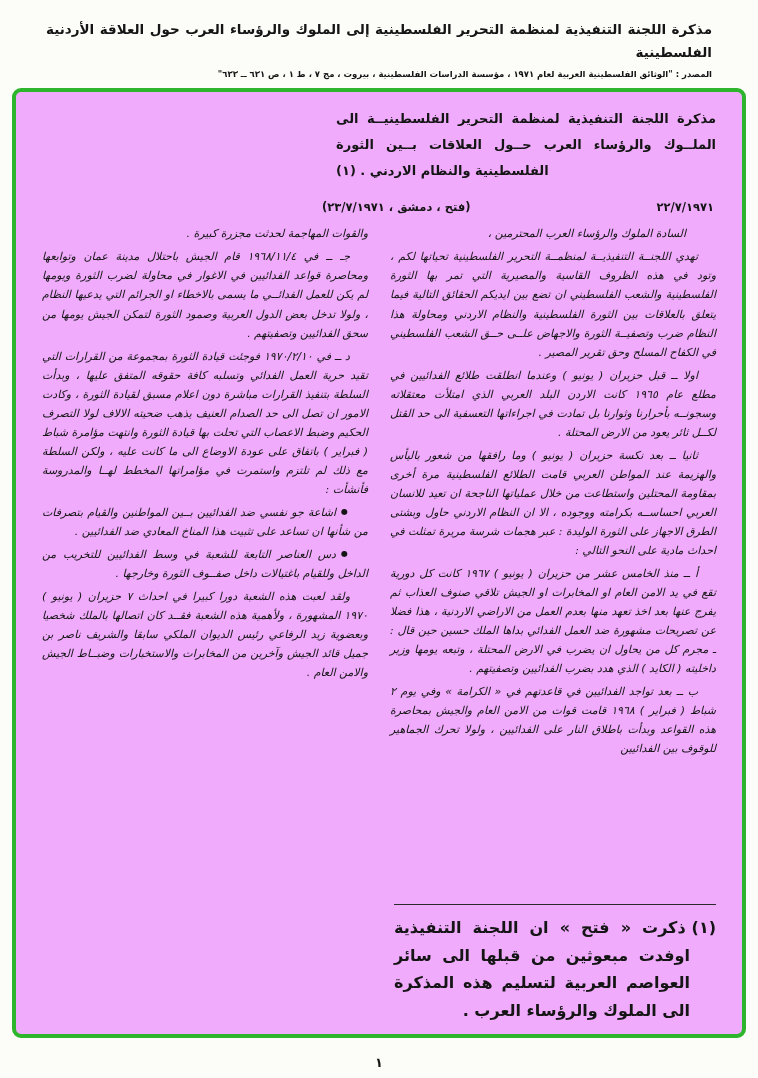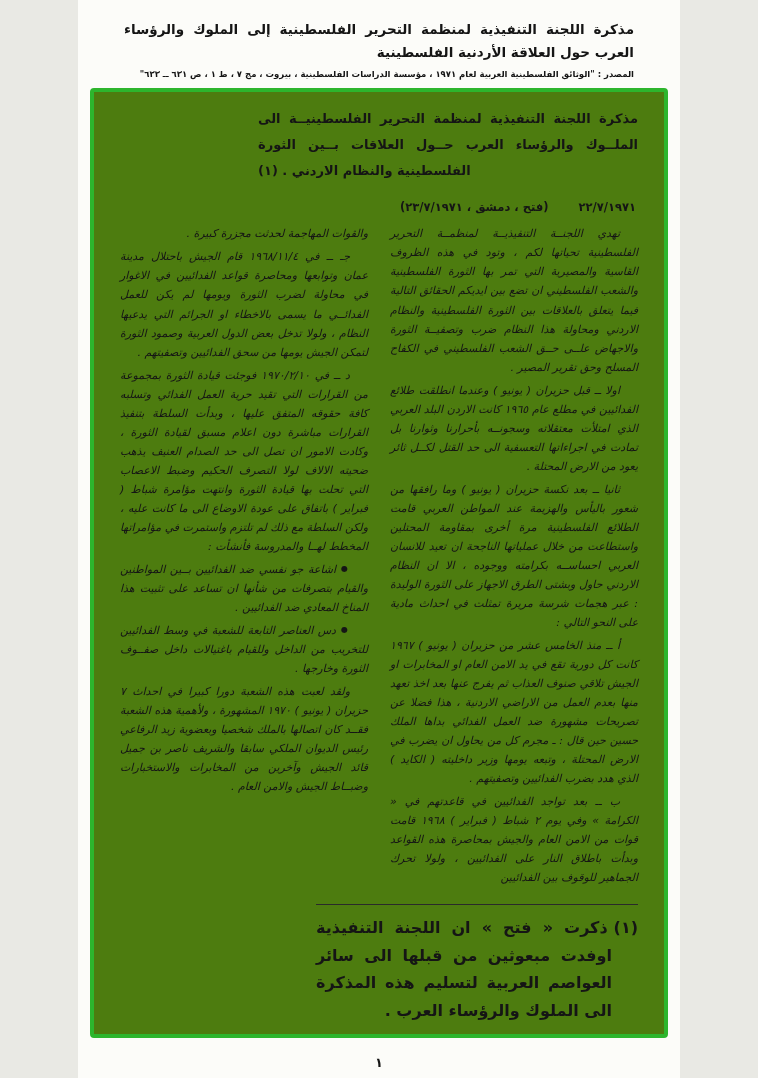--- a/index.html
+++ b/index.html
@@ -1,22 +1,22 @@
 <!DOCTYPE html>
 <html><head>
 <meta charset="utf-8">
 <style>
   * { margin:0; padding:0; box-sizing:border-box; }
   html, body { background:#e9e9e4; }
   body { font-family:"DejaVu Sans", sans-serif; }
-  .page { position:relative; width:602px; height:1078px; margin:0 auto; background:#fcfcf9; color:#151515; padding:16px 12px 0; }
+  .page { position:relative; width:758px; height:1078px; margin:0 auto; background:#fcfcf9; color:#151515; padding:16px 12px 0; }
   .top-header { margin:2px 34px 0; direction:rtl; }
   .header-title { font-size:13.5px; font-weight:bold; line-height:1.72; text-align:justify; text-align-last:right; }
   .source-line { margin-top:5px; font-size:8.5px; font-weight:bold; text-align:right; direction:rtl; }
-  .green-box { position:relative; margin-top:9px; height:950px; border:4px solid #2db52d; border-radius:4px; padding:14px 26px; overflow:hidden; background:#4d7c0f; }
+  .green-box { position:relative; margin-top:9px; height:950px; border:4px solid #2db52d; border-radius:9px; padding:14px 26px; overflow:hidden; background:#f0abfc; }
   .doc-title { direction:rtl; width:380px; margin-left:auto; font-size:13px; font-weight:bold; line-height:2.0; }
   .t-line { text-align:left; }
   .t-line.just { text-align:justify; text-align-last:justify; }
   .date-row { direction:rtl; display:flex; justify-content:space-between; align-items:baseline; margin:16px 2px 4px; font-size:11.5px; font-weight:bold; }
   .date-left { margin-left:278px; white-space:nowrap;text-align:right; }
   .columns { direction:rtl; display:flex; gap:22px; margin-top:10px; }
   .col { width:326px; font-size:11px; line-height:1.73; text-align:justify; }
   .col p { margin:0 0 4px; text-indent:18px;font-style:italic; }
   .col p.lead { text-indent:30px; }
   .col p.flush { text-indent:0; }
@@ -47,20 +47,21 @@
     </div>
 
     <div class="date-row">
       <span class="date-right">٢٢/٧/١٩٧١</span>
       <span class="date-left">(فتح ، دمشق ، ٢٣/٧/١٩٧١)</span>
     </div>
 
     <div class="columns">
 
       <div class="col">
+        <p class="lead">السادة الملوك والرؤساء العرب المحترمين ،</p>
         <p>تهدي اللجنــة التنفيذيــة لمنظمــة التحرير الفلسطينية تحياتها لكم ، وتود في هذه الظروف القاسية والمصيرية التي تمر بها الثورة الفلسطينية والشعب الفلسطيني ان تضع بين ايديكم الحقائق التالية فيما يتعلق بالعلاقات بين الثورة الفلسطينية والنظام الاردني ومحاولة هذا النظام ضرب وتصفيــة الثورة والاجهاض علــى حــق الشعب الفلسطيني في الكفاح المسلح وحق تقرير المصير .</p>
         <p>اولا ــ قبل حزيران ( يونيو ) وعندما انطلقت طلائع الفدائيين في مطلع عام ١٩٦٥ كانت الاردن البلد العربي الذي امتلأت معتقلاته وسجونــه بأحرارنا وثوارنا بل تمادت في اجراءاتها التعسفية الى حد القتل لكــل ثائر يعود من الارض المحتلة .</p>
         <p>ثانيا ــ بعد نكسة حزيران ( يونيو ) وما رافقها من شعور باليأس والهزيمة عند المواطن العربي قامت الطلائع الفلسطينية مرة أخرى بمقاومة المحتلين واستطاعت من خلال عملياتها الناجحة ان تعيد للانسان العربي احساســه بكرامته ووجوده ، الا ان النظام الاردني حاول وبشتى الطرق الاجهاز على الثورة الوليدة : عبر هجمات شرسة مريرة تمثلت في احداث مادية على النحو التالي :</p>
         <p>أ ــ منذ الخامس عشر من حزيران ( يونيو ) ١٩٦٧ كانت كل دورية تقع في يد الامن العام او المخابرات او الجيش تلاقي صنوف العذاب ثم يفرج عنها بعد اخذ تعهد منها بعدم العمل من الاراضي الاردنية ، هذا فضلا عن تصريحات مشهورة ضد العمل الفدائي بداها الملك حسين حين قال : ـ مجرم كل من يحاول ان يضرب في الارض المحتلة ، وتبعه يومها وزير داخليته ( الكايد ) الذي هدد بضرب الفدائيين وتصفيتهم .</p>
         <p>ب ــ بعد تواجد الفدائيين في قاعدتهم في « الكرامة » وفي يوم ٢ شباط ( فبراير ) ١٩٦٨ قامت قوات من الامن العام والجيش بمحاصرة هذه القواعد وبدأت باطلاق النار على الفدائيين ، ولولا تحرك الجماهير للوقوف بين الفدائيين</p>
       </div>
 
       <div class="col">
         <p class="flush">والقوات المهاجمة لحدثت مجزرة كبيرة .</p>
         <p>جـ ــ في ١٩٦٨/١١/٤ قام الجيش باحتلال مدينة عمان وتوابعها ومحاصرة قواعد الفدائيين في الاغوار في محاولة لضرب الثورة ويومها لم يكن للعمل الفدائــي ما يسمى بالاخطاء او الجرائم التي يدعيها النظام ، ولولا تدخل بعض الدول العربية وصمود الثورة لتمكن الجيش يومها من سحق الفدائيين وتصفيتهم .</p>

